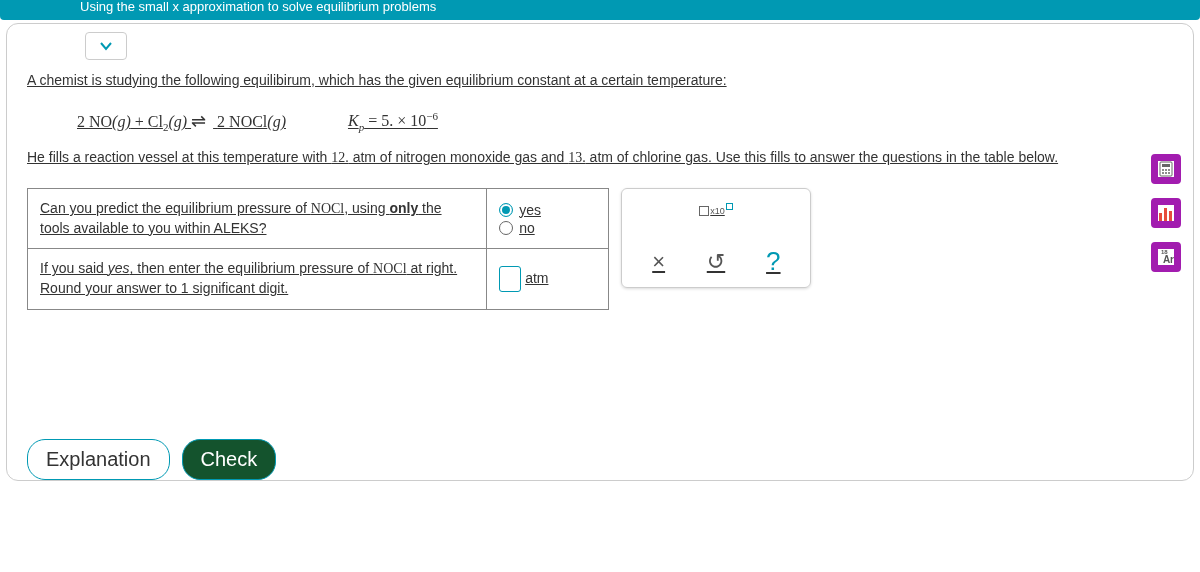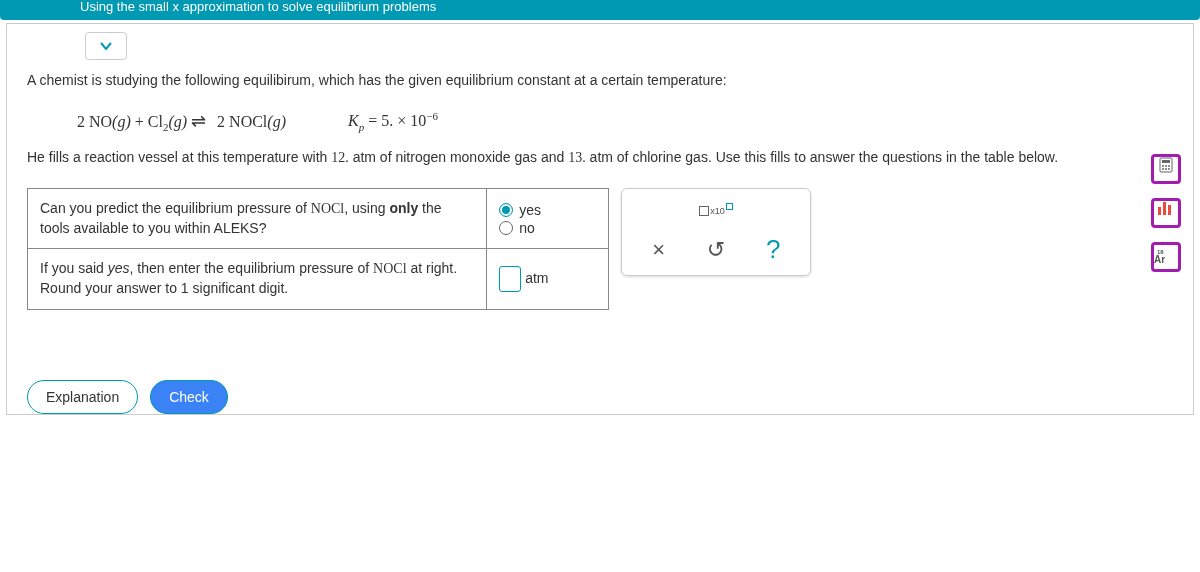--- a/index.html
+++ b/index.html
@@ -17,25 +17,26 @@
     color: #fff;
     height: 20px;
     padding: 0 14px 0 80px;
     font-size: 13px;
     line-height: 14px;
     border-bottom-left-radius: 4px;
     border-bottom-right-radius: 4px;
   }
   .main-panel {
     border: 1px solid #ccc;
-    border-radius: 0;
+    border-radius: 12px;
     margin: 3px 6px 0 6px;
-    height: 392px;
+    height: 458px;
     position: relative;
     overflow: hidden;
+    text-decoration: underline;
   }
   .collapse-btn {
     position: absolute;
     top: 8px;
     left: 78px;
     width: 42px;
     height: 28px;
     border: 1px solid #ccc;
     border-radius: 4px;
     background: #fff;
@@ -93,51 +94,51 @@
     width: 22px; height: 26px; border:1.5px solid #0099b3; border-radius:3px; background:#fff; display:inline-block; vertical-align:middle;
   }
   .unit { margin-left:4px;}
 
   .tool-panel {
     border:1px solid #ccc; border-radius:6px;
     width: 190px; padding:10px 8px;
     box-shadow: 0 1px 3px rgba(0,0,0,0.15);
   }
   .tool-row { display:flex; justify-content:space-around; align-items:center; }
-  .tool-row.top { margin-bottom: 12px; padding: 4px 0;}
+  .tool-row.top { margin-bottom: 24px; padding: 4px 0;}
   .sci-btn {
     display:flex; align-items:center; gap:1px; cursor:pointer;
     font-size: 11px; color:#555;
   }
   .sci-box { width:10px;height:10px;border:1.5px solid #666; }
   .sci-sup-box { width:7px;height:7px;border:1.5px solid #0099b3; margin-bottom:8px;}
   .tool-btn {
     font-size: 22px; color:#555; cursor:pointer; width:32px; text-align:center;
   }
   .tool-btn.help { color:#0099b3; font-size:26px; font-weight:300;}
 
   .side-tools {
     position:absolute; right:12px; top:130px;
     display:flex; flex-direction:column; gap:14px;
   }
   .side-tool {
-    width:30px; height:30px; border:3px solid #a21caf; border-radius:4px;
-    display:flex; align-items:flex-start; justify-content:center; cursor:pointer;
+    width:30px; height:30px; border:7px solid #a21caf; border-radius:4px;
+    display:flex; align-items:flex-end; justify-content:center; cursor:pointer;
     color:#555; font-size:14px;
   }
 
   .footer-btns {
     position:absolute; left:20px; bottom:0; display:flex; gap:8px;
   }
   .pill-btn {
     border:1px solid #0099b3; border-radius:18px;
-    padding:8px 18px; font-size:14px; cursor:pointer;
+    padding:8px 18px; font-size:20px; cursor:pointer;
   }
   .pill-btn.explain { background:#fff; color:#333;}
-  .pill-btn.check { background:#3b82f6; color:#fff; margin-left:4px;}
+  .pill-btn.check { background:#14532d; color:#fff; margin-left:4px;}
 </style>
 </head>
 <body>
 
 <div class="header-bar">
   <span>Using the small x approximation to solve equilibrium problems</span>
 </div>
 
 <div class="main-panel">
 

